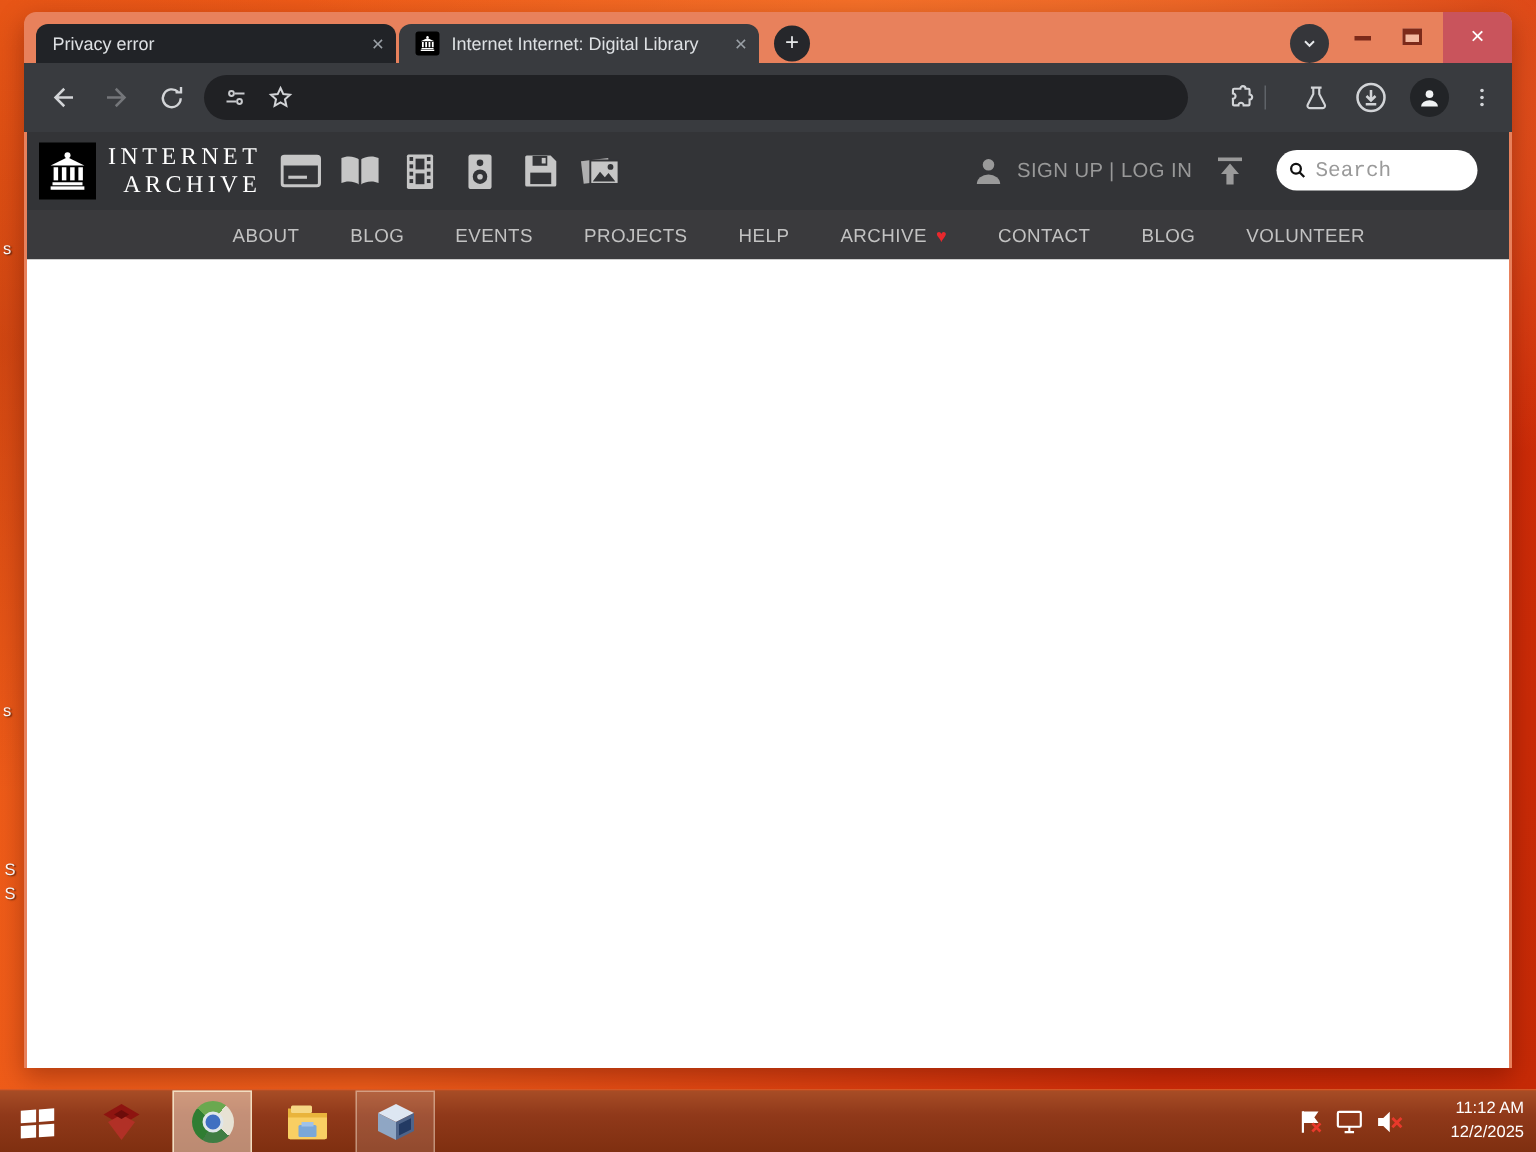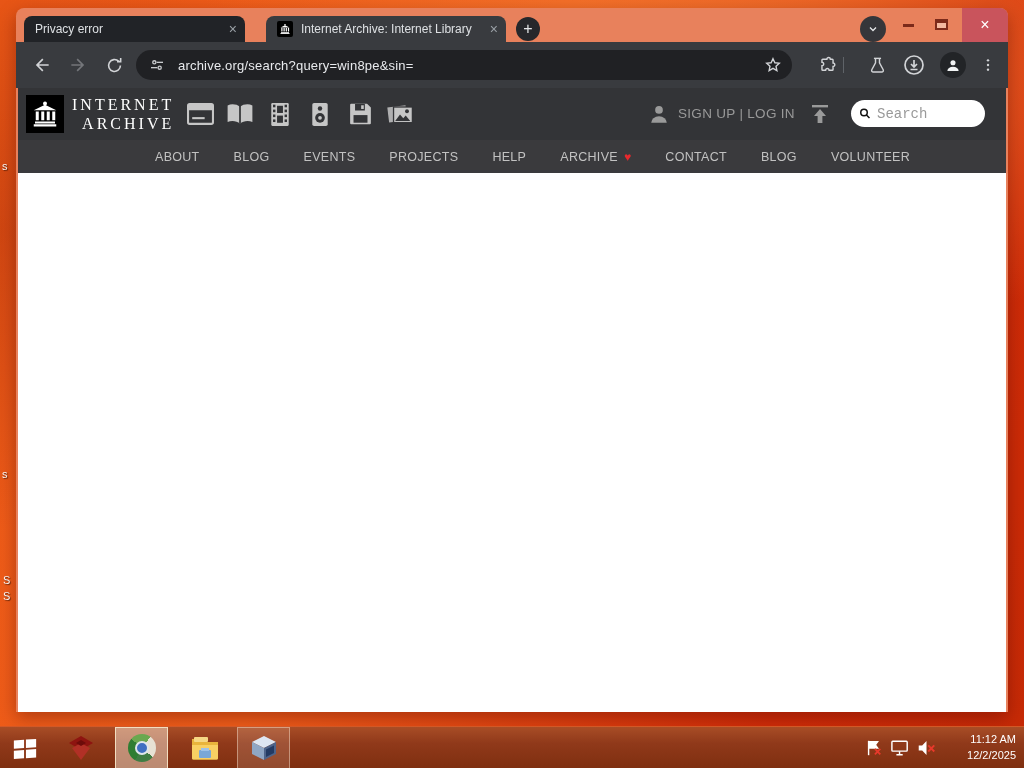--- a/index.html
+++ b/index.html
@@ -13,21 +13,21 @@
   .frag { position:absolute; color:#fff; font-size:11px; text-shadow:1px 1px 1px rgba(0,0,0,.55); }
 
   
   .window { position:absolute; left:16px; top:8px; width:992px; height:704px;
     background:var(--frame-salmon,#e8815c); border-radius:8px 8px 0 0;
     box-shadow:0 6px 18px rgba(60,0,0,.35); }
   .tabstrip { position:relative; height:34px; }
   .tab { position:absolute; top:8px; height:26px; border-radius:8px 8px 0 0;
     display:flex; align-items:center; padding:0 8px 0 11px; font-size:12px; color:#dde0e3;
     white-space:nowrap; overflow:hidden; }
-  .tab.inactive { left:8px; width:221px; background:#212327; }
+  .tab.inactive { left:8px; width:240px; background:#212327; }
   .tab.active { left:250px; width:240px; background:var(--chrome-dark,#393b3f); }
   .tab-title { flex:1 1 auto; overflow:hidden; text-overflow:clip; }
   .tab-close { flex:0 0 auto; color:#9aa0a6; font-size:14px; margin-left:6px; line-height:1; cursor:default; }
   .favicon { width:16px; height:16px; background:#000; border-radius:2px; margin-right:8px;
     display:flex; align-items:center; justify-content:center; flex:0 0 auto; }
   .newtab { position:absolute; left:500px; top:9px; width:24px; height:24px; border-radius:50%;
     background:#26272b; color:#e6e8ea; font-size:16px; display:flex; align-items:center; justify-content:center; }
   .tabsearch { position:absolute; right:122px; top:8px; width:26px; height:26px; border-radius:50%;
     background:#35363a; display:flex; align-items:center; justify-content:center; }
   .win-min { position:absolute; right:94px; top:16px; width:11px; height:3px; background:#7c2a1a; }
@@ -108,21 +108,21 @@
           <circle cx="12" cy="3.6" r="1.6"></circle>
             <path d="M3 9 L12 4.6 L21 9 Z"></path>
           <rect x="4.6" y="10" width="2.4" height="7"></rect>
             <rect x="9" y="10" width="2.4" height="7"></rect>
           <rect x="13.4" y="10" width="2.4" height="7"></rect>
             <rect x="17.8" y="10" width="2.4" height="7"></rect>
           <rect x="4" y="18" width="16" height="1.6"></rect>
             <rect x="3" y="20.2" width="18" height="1.8"></rect>
         </svg>
       </span>
-      <span class="tab-title">Internet Archive: Internet Library</span>
+      <span class="tab-title">Internet Internet: Digital Library</span>
       <span class="tab-close">×</span>
     </div>
     <div class="newtab">+</div>
     <div class="tabsearch">
       <svg width="12" height="12" viewBox="0 0 24 24" fill="none" stroke="#e6e8ea" stroke-width="2.6">
           <path d="M6 9 l6 6 6-6"></path>
         </svg>
     </div>
     <div class="win-min"></div>
     <div class="win-max"></div>
@@ -149,21 +149,20 @@
 
     <div class="omnibox">
       <span class="siteinfo">
         <svg width="16" height="16" viewBox="0 0 24 24" fill="none" stroke="#c8cacd" stroke-width="2">
           <circle cx="8" cy="8" r="2.4"></circle>
             <path d="M11.5 8 H21"></path>
             <circle cx="16" cy="16" r="2.4"></circle>
             <path d="M3 16 h9.5"></path>
         </svg>
       </span>
-      <span class="url">archive.org/search?query=win8pe&amp;sin=</span>
       <span style="display:flex">
         <svg width="18" height="18" viewBox="0 0 24 24" fill="none" stroke="#d2d4d7" stroke-width="1.8">
           <path d="M12 3.6 l2.5 5.4 5.9 .6 -4.4 4 1.2 5.8 -5.2 -3 -5.2 3 1.2 -5.8 -4.4 -4 5.9 -.6 z"></path>
         </svg>
       </span>
     </div>
 
     <div class="tb" style="left:798px;width:26px">
       <svg width="19" height="19" viewBox="0 0 24 24" fill="none" stroke="#d2d4d7" stroke-width="1.8">
         <path d="M9 4 h2.2 a2.2 2.2 0 1 1 4.4 0 H18 a1 1 0 0 1 1 1 v3.8 a2.2 2.2 0 1 1 0 4.4 V17 a1 1 0 0 1 -1 1 h-4 a2.2 2.2 0 1 0 -4.4 0 H6 a1 1 0 0 1 -1 -1 v-4.6 a2.2 2.2 0 1 0 0 -4.4 V5 a1 1 0 0 1 1 -1 z"></path>

